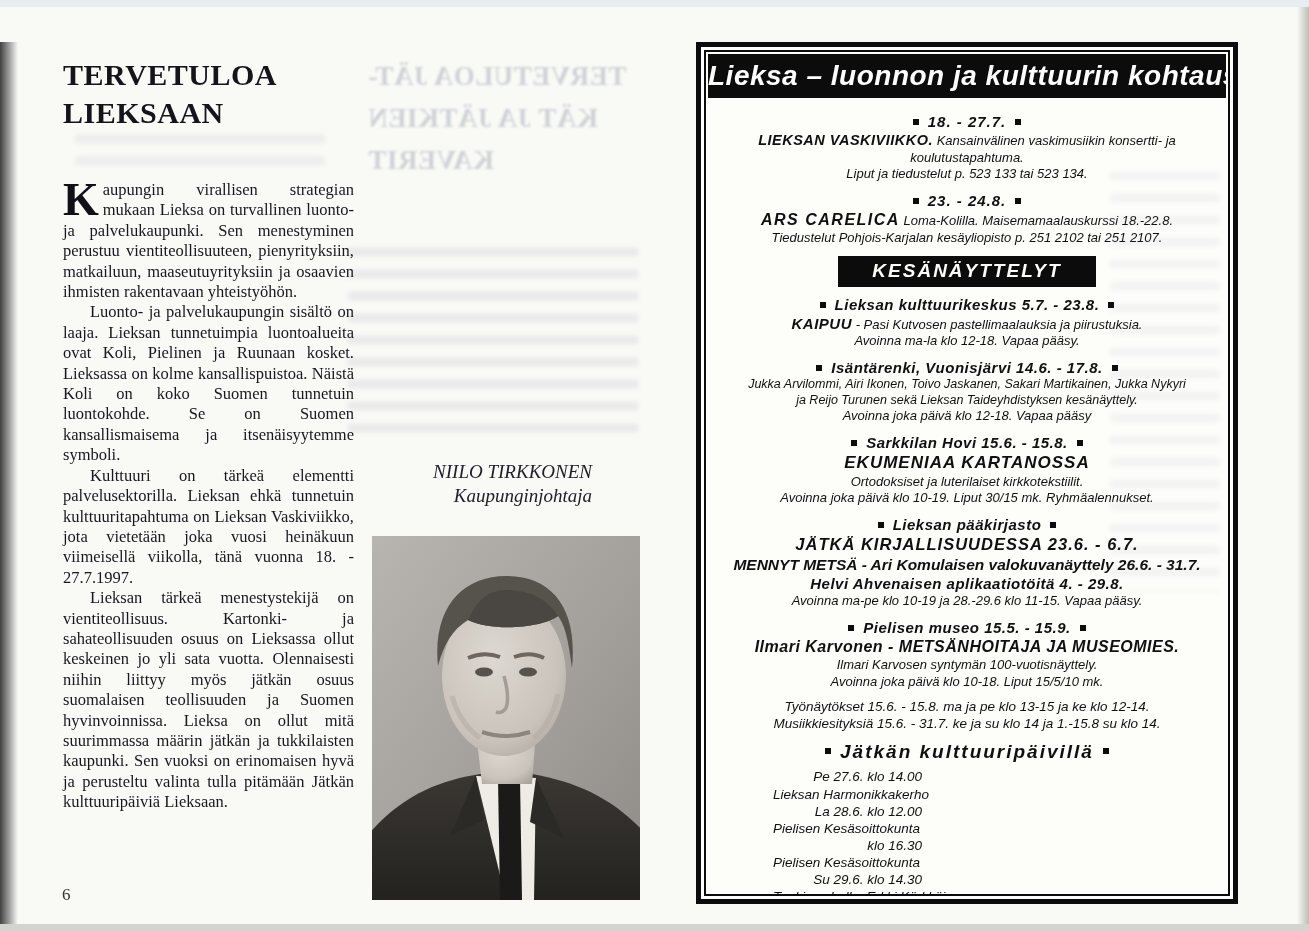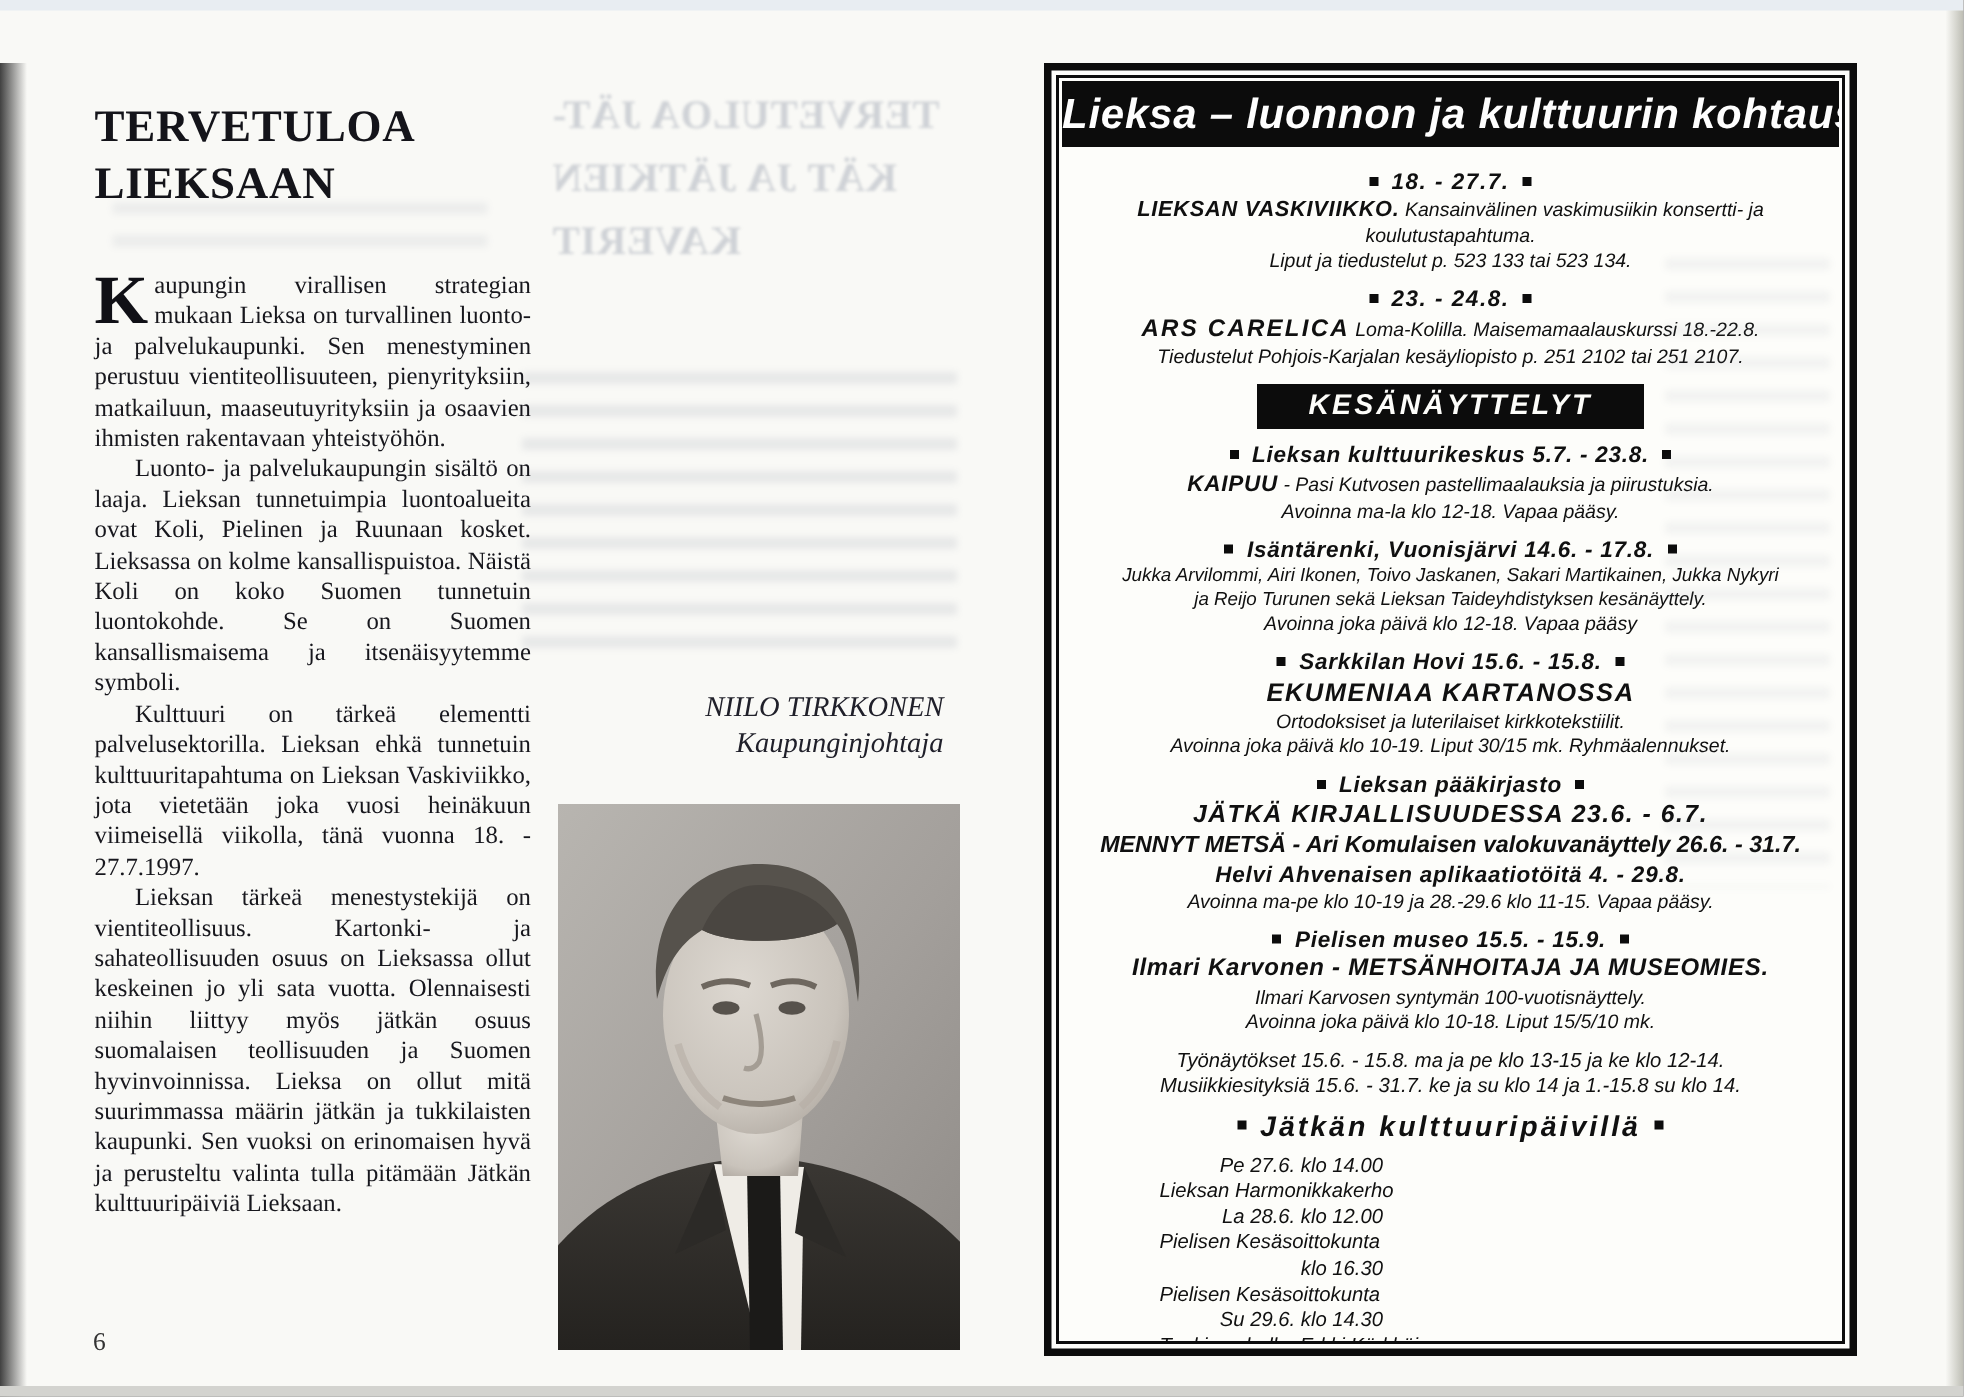--- a/index.html
+++ b/index.html
@@ -8,27 +8,27 @@
   
   .edge-top{position:absolute;left:0;top:0;width:100%;height:7px;background:#e8edf2;}
   .edge-bottom{position:absolute;left:0;bottom:0;width:100%;height:7px;background:#d3d3cf;}
   .edge-left{position:absolute;left:0;top:42px;width:18px;height:889px;
              background:linear-gradient(to right, rgba(45,45,45,.9), rgba(45,45,45,0));}
   .edge-right{position:absolute;right:0;top:7px;width:12px;height:917px;
               background:linear-gradient(to left, rgba(140,140,125,.55), rgba(140,140,125,0));}
 
   
   .lp-title{position:absolute;left:63px;top:56px;width:300px;font-weight:bold;
-            font-size:30px;line-height:38px;letter-spacing:.5px;color:#14141a;margin-top:10px;}
+            font-size:30px;line-height:38px;letter-spacing:.5px;color:#14141a;}
   .lp-body{position:absolute;left:63px;top:180px;width:291px;font-size:16.5px;line-height:20.4px;
            text-align:justify;color:#17171d;}
   .lp-body p{margin:0;text-indent:27px;}
   .lp-body p.first{text-indent:0;}
   .dropcap{float:left;font-size:46px;line-height:36px;font-weight:bold;padding:2px 4px 0 0;color:#101016;}
-  .lp-caption{position:absolute;left:397px;top:460px;width:232px;text-align:right;
+  .lp-caption{position:absolute;left:360px;top:460px;width:232px;text-align:right;
               font-style:italic;font-size:19px;line-height:24px;color:#20202a;}
   .lp-pagenum{position:absolute;left:62px;top:885px;font-size:17px;color:#333;}
 
   
   .ghost{position:absolute;transform:scaleX(-1);filter:blur(1.1px);color:rgba(150,158,172,.42);
          font-weight:bold;font-size:27px;line-height:42px;letter-spacing:.5px;pointer-events:none;}
   .ghost-blob{position:absolute;filter:blur(2.5px);opacity:.14;pointer-events:none;
     background:repeating-linear-gradient(to bottom, #7a8294 0 8px, transparent 8px 22px);}
   .ghost2{position:absolute;transform:scaleX(-1);filter:blur(1.6px);color:rgba(145,152,168,.30);
           font-weight:bold;font-size:24px;pointer-events:none;font-family:"Liberation Serif",serif;}

